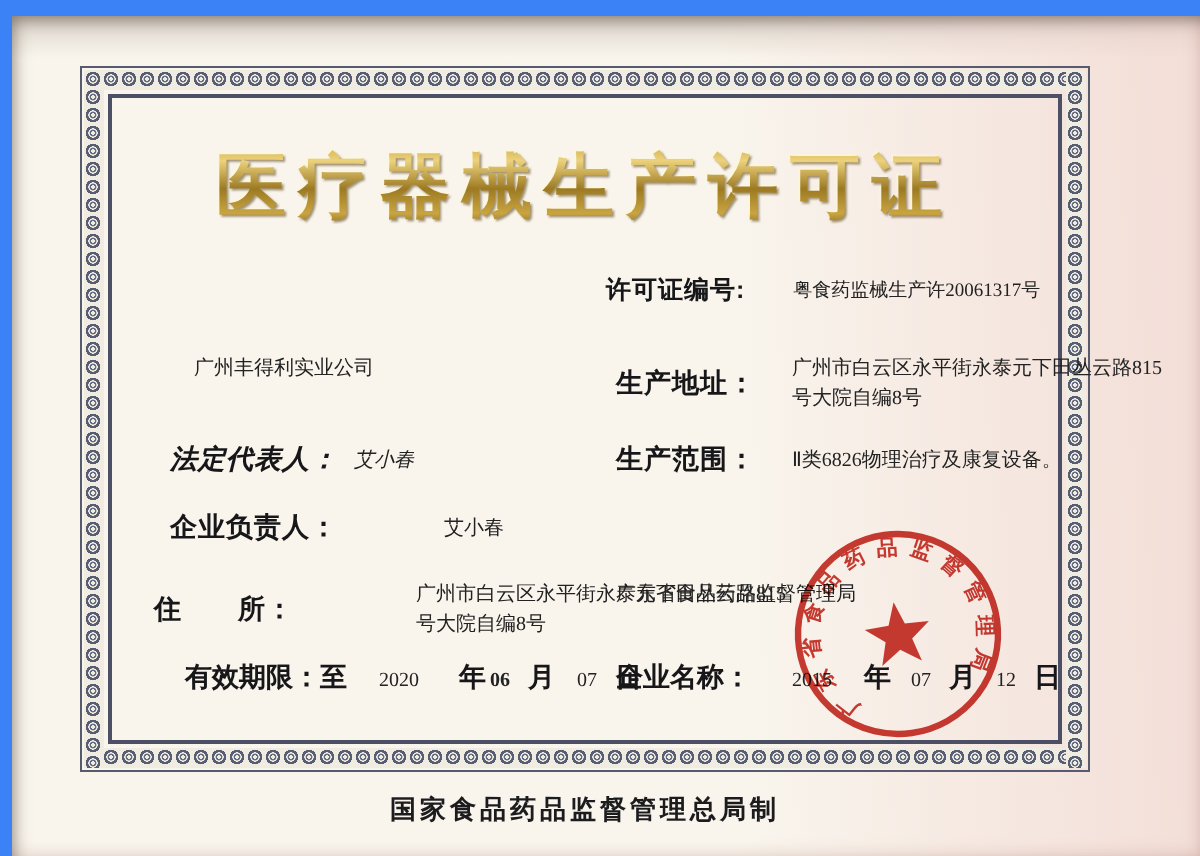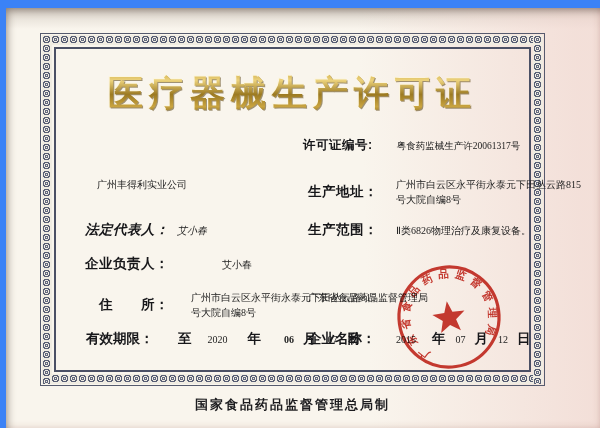--- a/index.html
+++ b/index.html
@@ -105,35 +105,35 @@
     <div class="row" style="left:302px;top:213px;">
       <span class="lbl w85">生产范围：</span>
       <span class="val">Ⅱ类6826物理治疗及康复设备。</span>
     </div>
 
     <div class="row" style="left:79px;top:247px;gap:45px;">
       <span class="lbl w90">企业负责人：</span>
       <span class="val">艾小春</span>
     </div>
 
-    <div class="row" style="left:93px;top:281px;">
+    <div class="row" style="left:71px;top:281px;gap:39px;">
       <span class="lbl w90">住　　所：</span>
       <span class="val wrap-l">广州市白云区永平街永泰元下田丛云路815号大院自编8号</span>
     </div>
 
     <div class="row" style="left:302px;top:281px;">
       <span class="val">广东省食品药品监督管理局</span>
     </div>
 
-    <div class="daterow" style="left:80px;top:322px;">
+    <div class="daterow" style="left:62px;top:322px;text-align:right;">
       <span class="u" style="width:92px;">有效期限：</span>
       <span class="u">至</span>
       <span class="n" style="margin-left:16px;">2020</span>
       <span class="u" style="margin-left:20px;">年</span>
-      <span class="n" style="margin-left:23px;font-weight:bold;">06</span>
+      <span class="n" style="margin-left:2px;font-weight:bold;">06</span>
       <span class="u" style="margin-left:9px;">月</span>
       <span class="n" style="margin-left:11px;">07</span>
       <span class="u" style="margin-left:9px;">日</span>
     </div>
 
     <div class="daterow" style="left:302px;top:322px;">
       <span class="u" style="width:88px;">企业名称：</span>
       <span class="n">2015</span>
       <span class="u" style="margin-left:16px;">年</span>
       <span class="n" style="margin-left:10px;">07</span>

